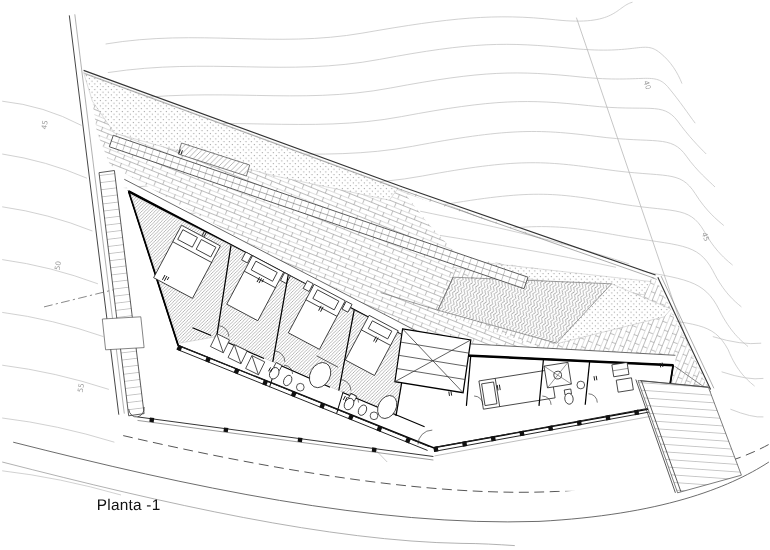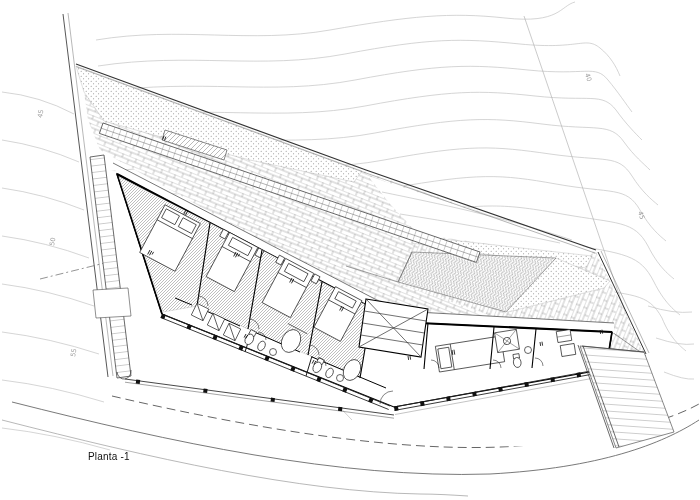--- a/index.html
+++ b/index.html
@@ -1,18 +1,18 @@
 <!DOCTYPE html>
 <html><head>
 <meta charset="utf-8">
 <style>
   html,body{margin:0;padding:0;background:#fff;}
   #sheet{position:relative;width:700px;height:500px;background:#ffffff;overflow:hidden;
          font-family:"Liberation Sans",sans-serif;}
-  #plan-title{position:absolute;left:88px;top:451px;font-size:10px;color:#111;
+  #plan-title{position:absolute;left:88px;top:451px;font-size:14px;color:#111;
               letter-spacing:0.2px;}
   .elev{font:6.5px "DejaVu Sans",sans-serif;fill:#9a9a9a;}
   svg{display:block;}
 </style>
 </head>
 <body>
 
 <div id="sheet">
 <svg viewBox="0 0 700 500" width="700" height="500">
 <defs>

